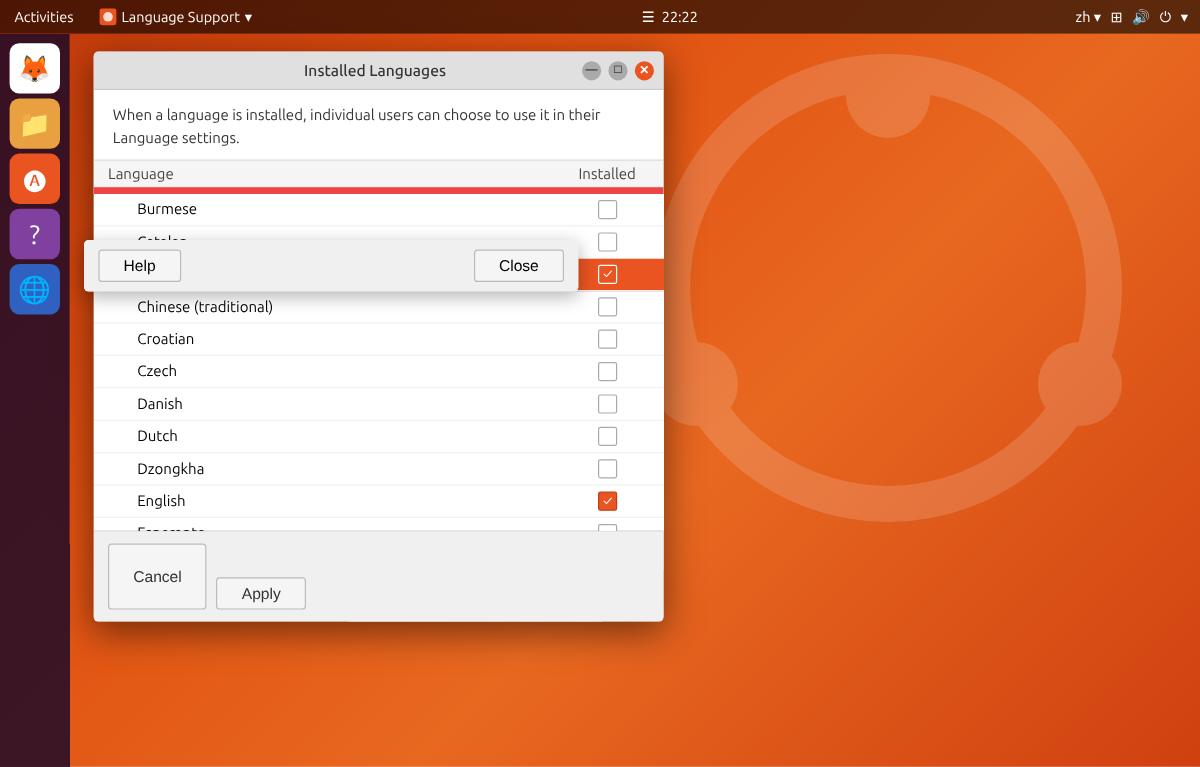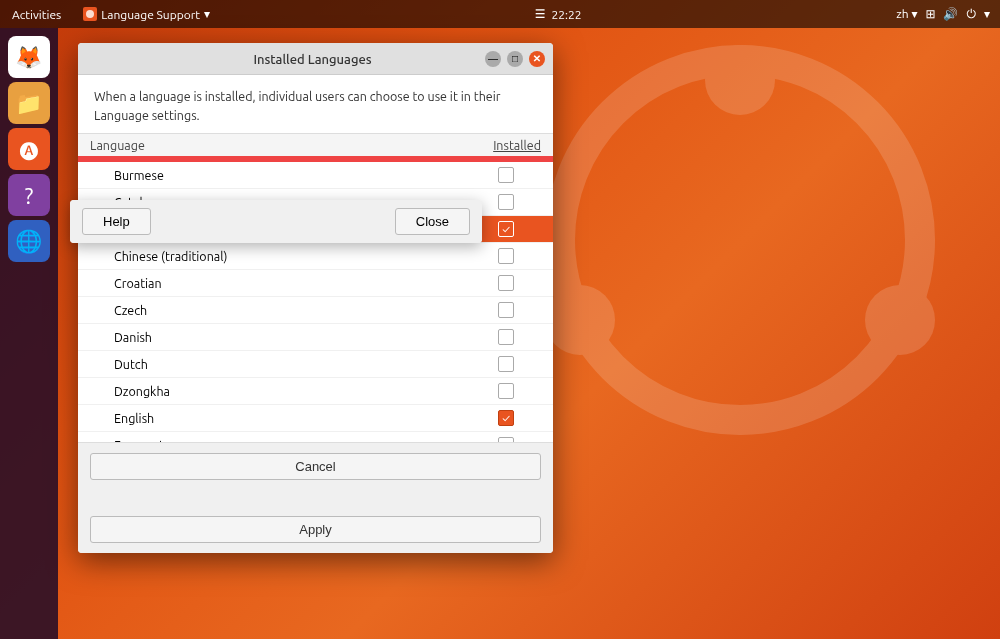--- a/index.html
+++ b/index.html
@@ -176,21 +176,21 @@
       display: flex;
       align-items: center;
       padding: 4px 12px;
       border-top: 1px solid #ddd;
       border-bottom: 6px solid #ef4444;
       background: #f5f5f5;
       font-size: 12.5px;
       color: #444;
     }
     .lang-table-header .col-lang { flex: 1; }
-    .lang-table-header .col-installed { width: 70px; text-align: right; text-decoration: underline; }
+    .lang-table-header .col-installed { width: 70px; text-align: center; }
 
     .lang-list {
       background: white;
       max-height: 280px;
       overflow-y: auto;
     }
     .lang-row {
       display: flex;
       align-items: center;
       padding: 5px 12px;
@@ -240,21 +240,20 @@
     }
 
     
     .dialog-footer {
       padding: 10px 12px;
       display: flex;
       justify-content: flex-start;
       gap: 8px;
       background: #f0f0f0;
       border-top: 1px solid #ddd;
-      flex-direction: column;
     }
     .btn {
       padding: 5px 20px;
       border-radius: 3px;
       font-size: 13px;
       cursor: pointer;
       border: 1px solid #bbb;
     }
     .btn-cancel {
       background: #f5f5f5;

